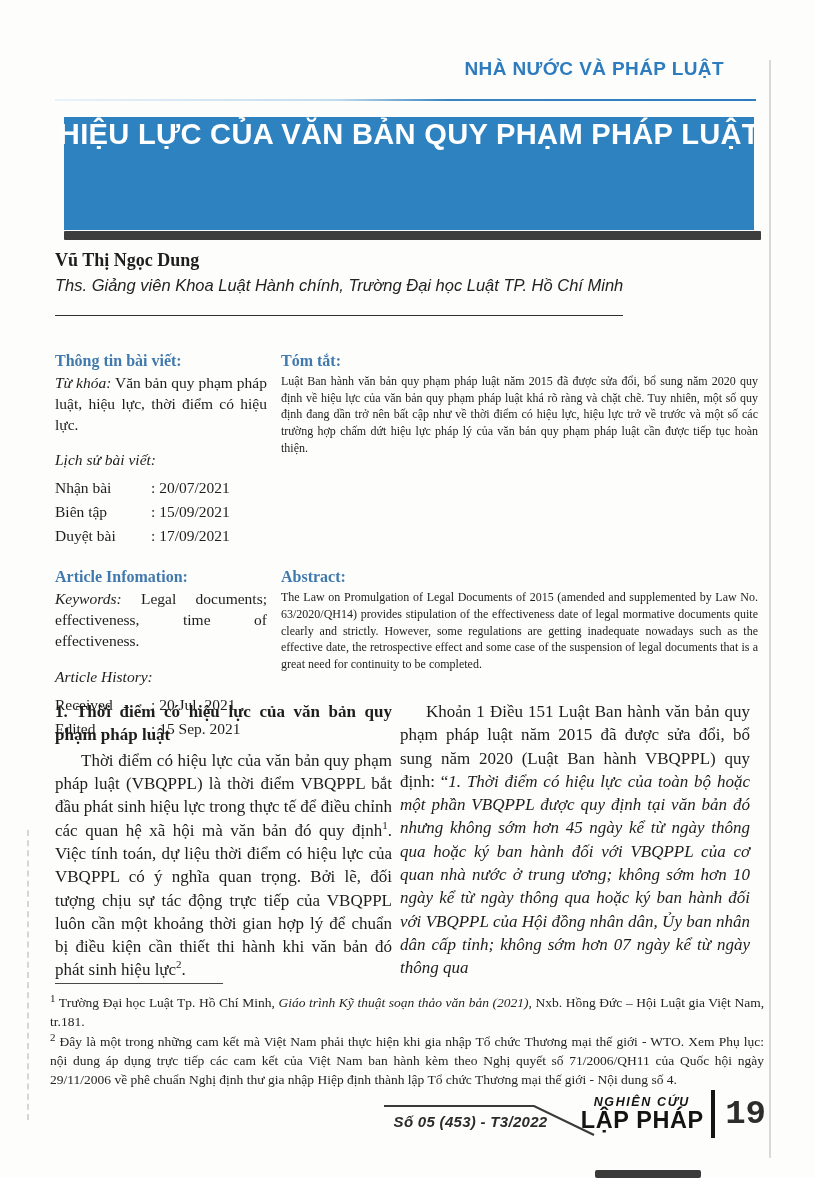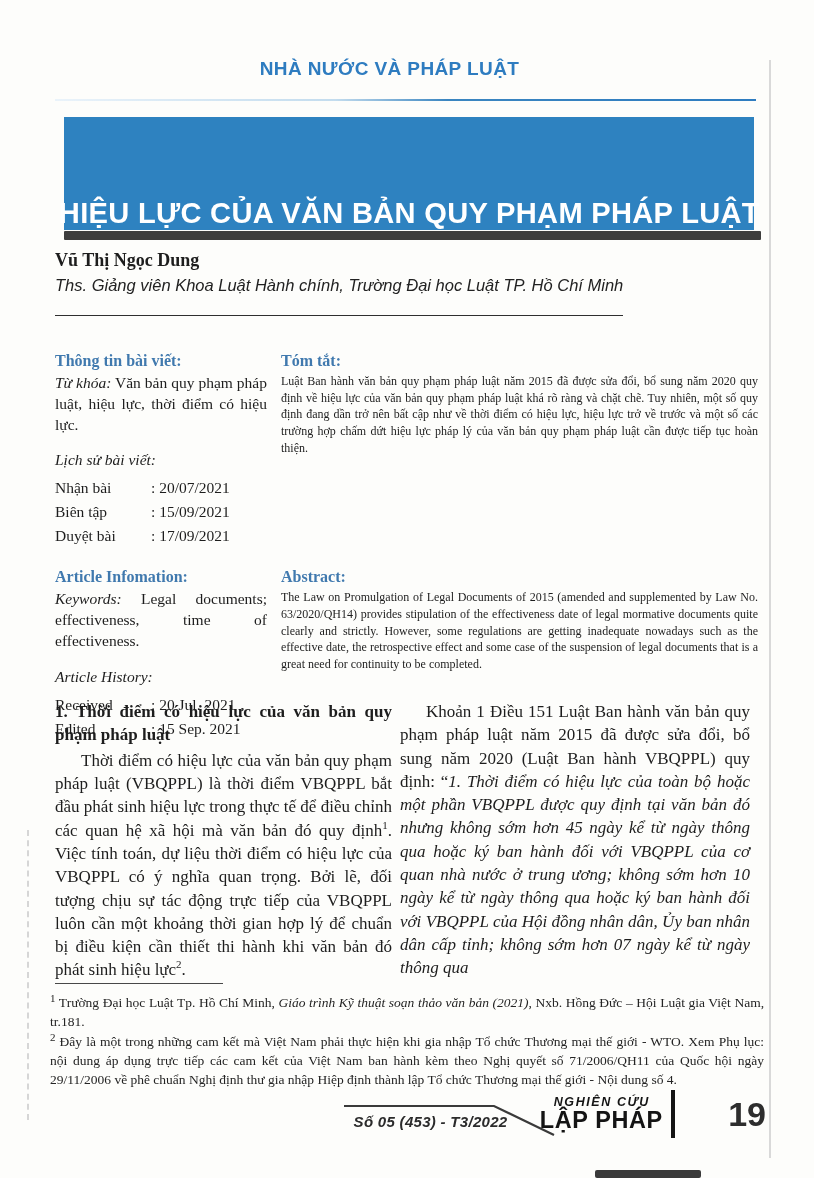--- a/index.html
+++ b/index.html
@@ -4,32 +4,32 @@
 <style>
   html,body { margin:0; padding:0; }
   .page {
     position:relative; width:814px; height:1178px;
     background:#fdfdfb; overflow:hidden;
     font-family:"Liberation Serif", serif; color:#1d1d1d;
   }
   
   .header-title {
     position:absolute; top:58px; left:55px; width:685px;
-    text-align:center; padding-right:16px; box-sizing:border-box;
+    text-align:right; padding-right:16px; box-sizing:border-box;
     font-family:"Liberation Sans", sans-serif; font-weight:bold;
     font-size:19px; letter-spacing:0.4px; color:#2e7cc0;
   }
   .header-rule {
     position:absolute; top:99px; left:55px; width:701px; height:2px;
     background:linear-gradient(to right,#eaf3fa 0%,#c3dcee 40%,#3a85c0 56%,#2e7cc0 100%);
   }
   
   .banner {
     position:absolute; top:117px; left:64px; width:690px; height:113px;
-    background:#2e82c0; display:flex; align-items:flex-end; justify-content:center;
+    background:#2e82c0; display:flex; align-items:flex-start; justify-content:center;
   }
   .banner-title {
     color:#ffffff; font-family:"Liberation Sans", sans-serif; font-weight:bold;
     font-size:30px; letter-spacing:0.3px; transform:scaleX(0.97); white-space:nowrap;
   }
   .darkbar { position:absolute; top:231px; left:64px; width:697px; height:9px; background:#3d3d3d; border-radius:1px; }
   
   .author { position:absolute; top:250px; left:55px; }
   .author-name { font-weight:bold; font-size:18px; }
   .author-affil {
@@ -66,21 +66,21 @@
   .issue-wrap { position:relative; padding:14px 30px 0 0; margin-right:4px; }
   .issue-tab-svg { position:absolute; top:0; left:-12px; }
   .issue-text {
     font-family:"Liberation Sans", sans-serif; font-weight:bold; font-size:15px;
     color:#2b2b2b; letter-spacing:0.3px; white-space:nowrap;font-style:italic;
   }
   .logo { text-align:center; font-family:"Liberation Sans", sans-serif; font-weight:bold; color:#141414; margin-right:9px; }
   .logo-top { font-size:12.5px; letter-spacing:1.6px;font-style:italic; }
   .logo-bottom { font-size:23px; letter-spacing:0.6px; margin-top:-2px; transform:scaleX(1.02); }
   .vbar { width:4px; height:48px; background:#141414; margin-right:10px; flex:none; }
-  .pagenum { font-family:Liberation Sans, sans-serif; font-weight:bold; font-size:34px; color:#2d2d2d;margin-left:43px; }
+  .pagenum { font-family:Liberation Mono, monospace; font-weight:bold; font-size:34px; color:#2d2d2d; }
   
   .scan-right-line { position:absolute; top:60px; bottom:20px; left:769px; width:2px; background:#d9d9d9; }
   .scan-left-dashes { position:absolute; top:830px; height:290px; left:27px; width:0; border-left:2px dashed #cdcdcd; opacity:0.8; }
   .scan-bottom-smudge { position:absolute; top:1170px; left:595px; width:106px; height:8px; background:#3a3a3a; border-radius:2px; }
 </style>
 </head>
 <body>
 
 <div class="page">
 

